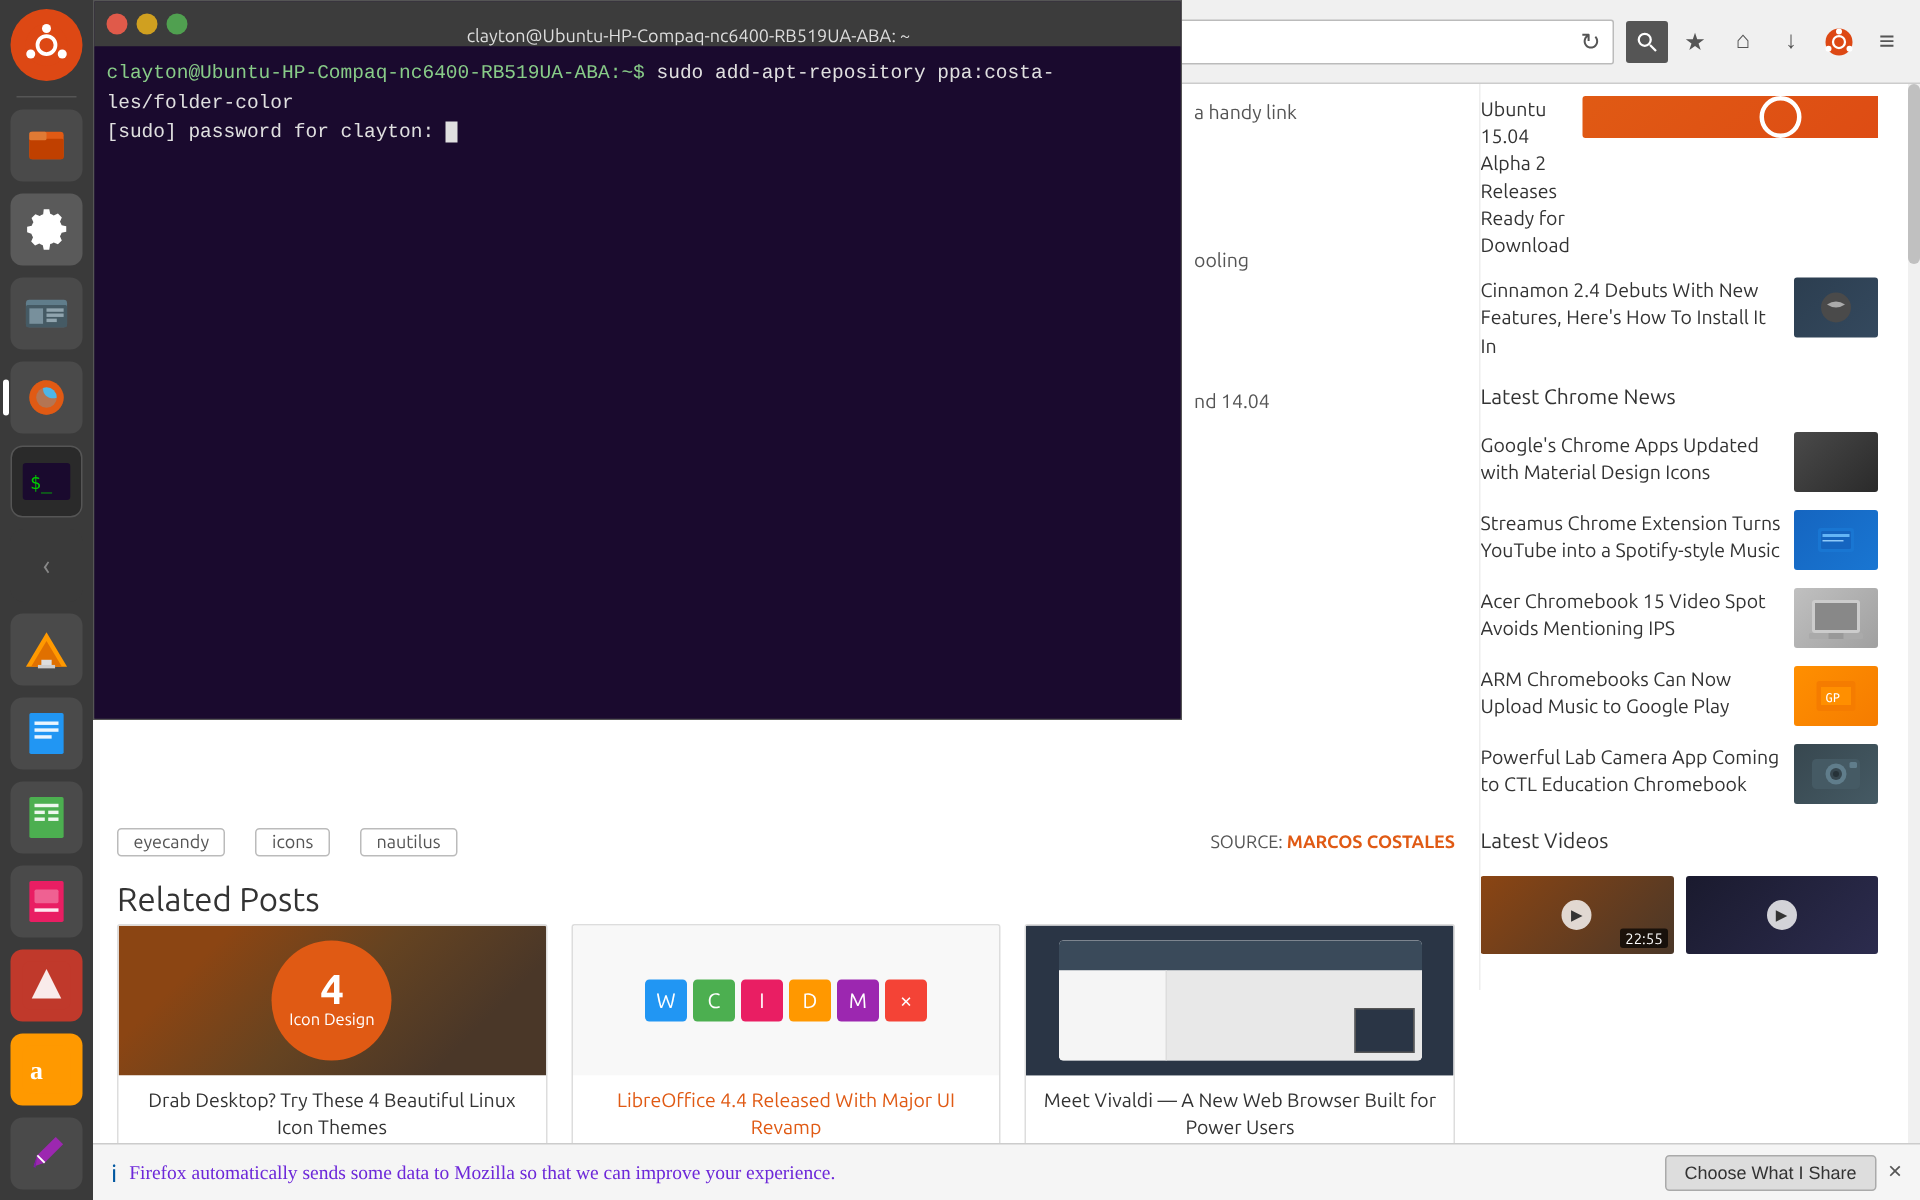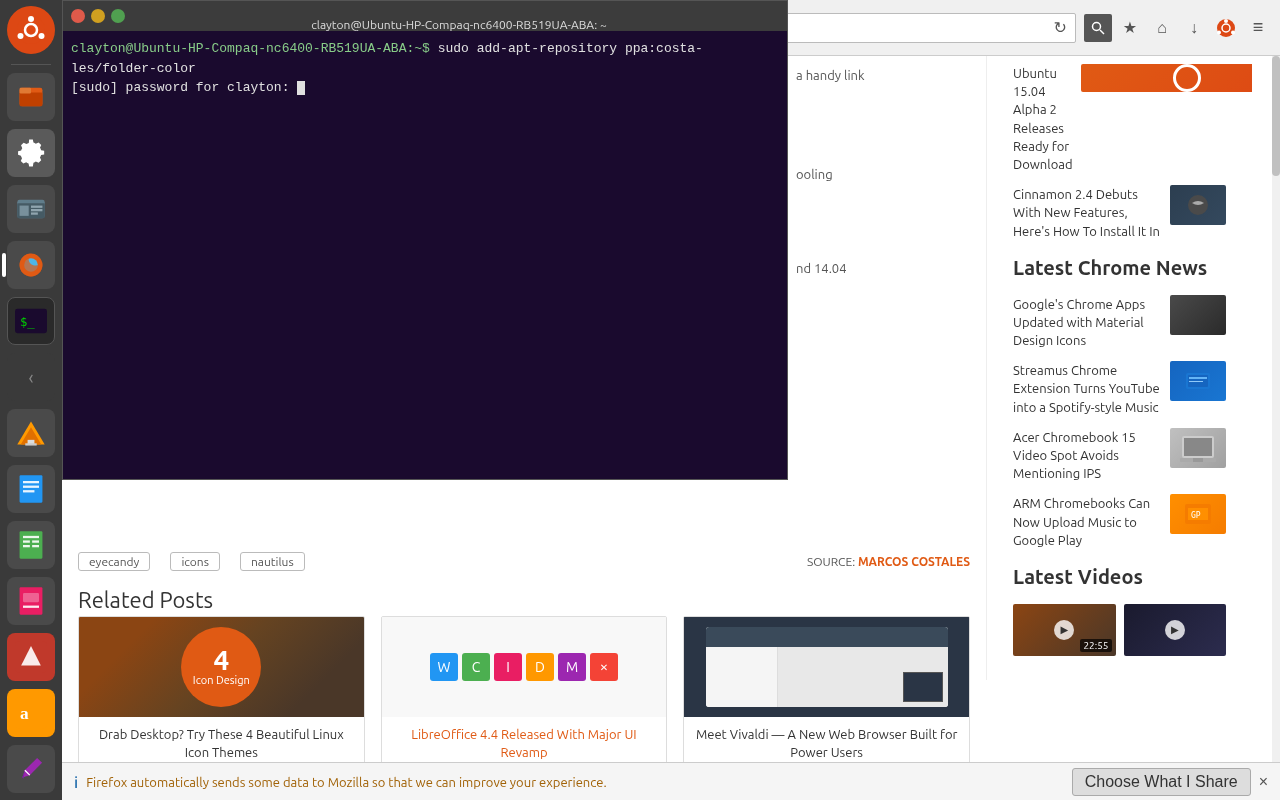--- a/index.html
+++ b/index.html
@@ -287,56 +287,57 @@
       padding: 0 12px;
       z-index: 200;
     }
     .firefox-bar-icon {
       color: #0057a0;
       font-size: 16px;
       margin-right: 8px;
     }
     .firefox-bar-text {
       font-size: 13px;
-      color: #a16207;
+      color: #6d28d9;
       flex: 1;
+      font-family: Liberation Serif, serif;
     }
     .firefox-bar-btn {
       background: #ddd;
       border: 1px solid #aaa;
       border-radius: 3px;
       padding: 4px 12px;
-      font-size: 16px;
+      font-size: 12px;
       cursor: pointer;
       color: #333;
       margin-right: 8px;
     }
     .firefox-bar-close {
       background: none;
       border: none;
       font-size: 16px;
       cursor: pointer;
       color: #555;
     }
 
     
     .sidebar {
       width: 266px;
       background: white;
       border-left: 1px solid #eee;
       overflow-y: auto;
-      padding: 8px 26px;
+      padding: 8px 0;
       flex-shrink: 0;
     }
 
     
     .sidebar-section { margin-bottom: 16px; }
     .sidebar-section-title {
-      font-size: 20px;
-      font-weight: bold;
+      font-size: 14px;
+      font-weight: normal;
       color: #333;
       margin-bottom: 12px;
       padding-bottom: 4px;
     }
     .news-item {
       display: flex;
       gap: 8px;
       margin-bottom: 12px;
       cursor: pointer;
       align-items: flex-start;
@@ -850,20 +851,32 @@
             <div class="news-item-text">ARM Chromebooks Can Now Upload Music to Google Play</div>
             <div class="news-item-img arm-img">
               <svg width="30" height="28" viewBox="0 0 30 28">
                 <rect x="2" y="4" width="26" height="20" rx="2" fill="#f57c00"></rect>
                 <rect x="5" y="8" width="20" height="12" fill="#ff8f00"></rect>
                 <text x="8" y="18" fill="white" font-size="8" font-family="monospace">GP</text>
               </svg>
             </div>
           </div>
 
+          <div class="news-item">
+            <div class="news-item-text">Powerful Lab Camera App Coming to CTL Education Chromebook</div>
+            <div class="news-item-img powerful-img">
+              <svg width="36" height="28" viewBox="0 0 36 28">
+                <rect x="2" y="4" width="32" height="20" rx="3" fill="#455a64"></rect>
+                <circle cx="18" cy="14" r="7" fill="#607d8b"></circle>
+                <circle cx="18" cy="14" r="4" fill="#37474f"></circle>
+                <circle cx="18" cy="14" r="2" fill="#263238"></circle>
+                <rect x="27" y="6" width="5" height="4" rx="1" fill="#607d8b"></rect>
+              </svg>
+            </div>
+          </div>
         </div>
 
         <div class="sidebar-section">
           <div class="sidebar-section-title">Latest Videos</div>
           <div class="video-grid">
             <div class="video-thumb video-thumb-1">
               <div class="video-play">▶</div>
               <div class="video-time">22:55</div>
             </div>
             <div class="video-thumb video-thumb-2">

